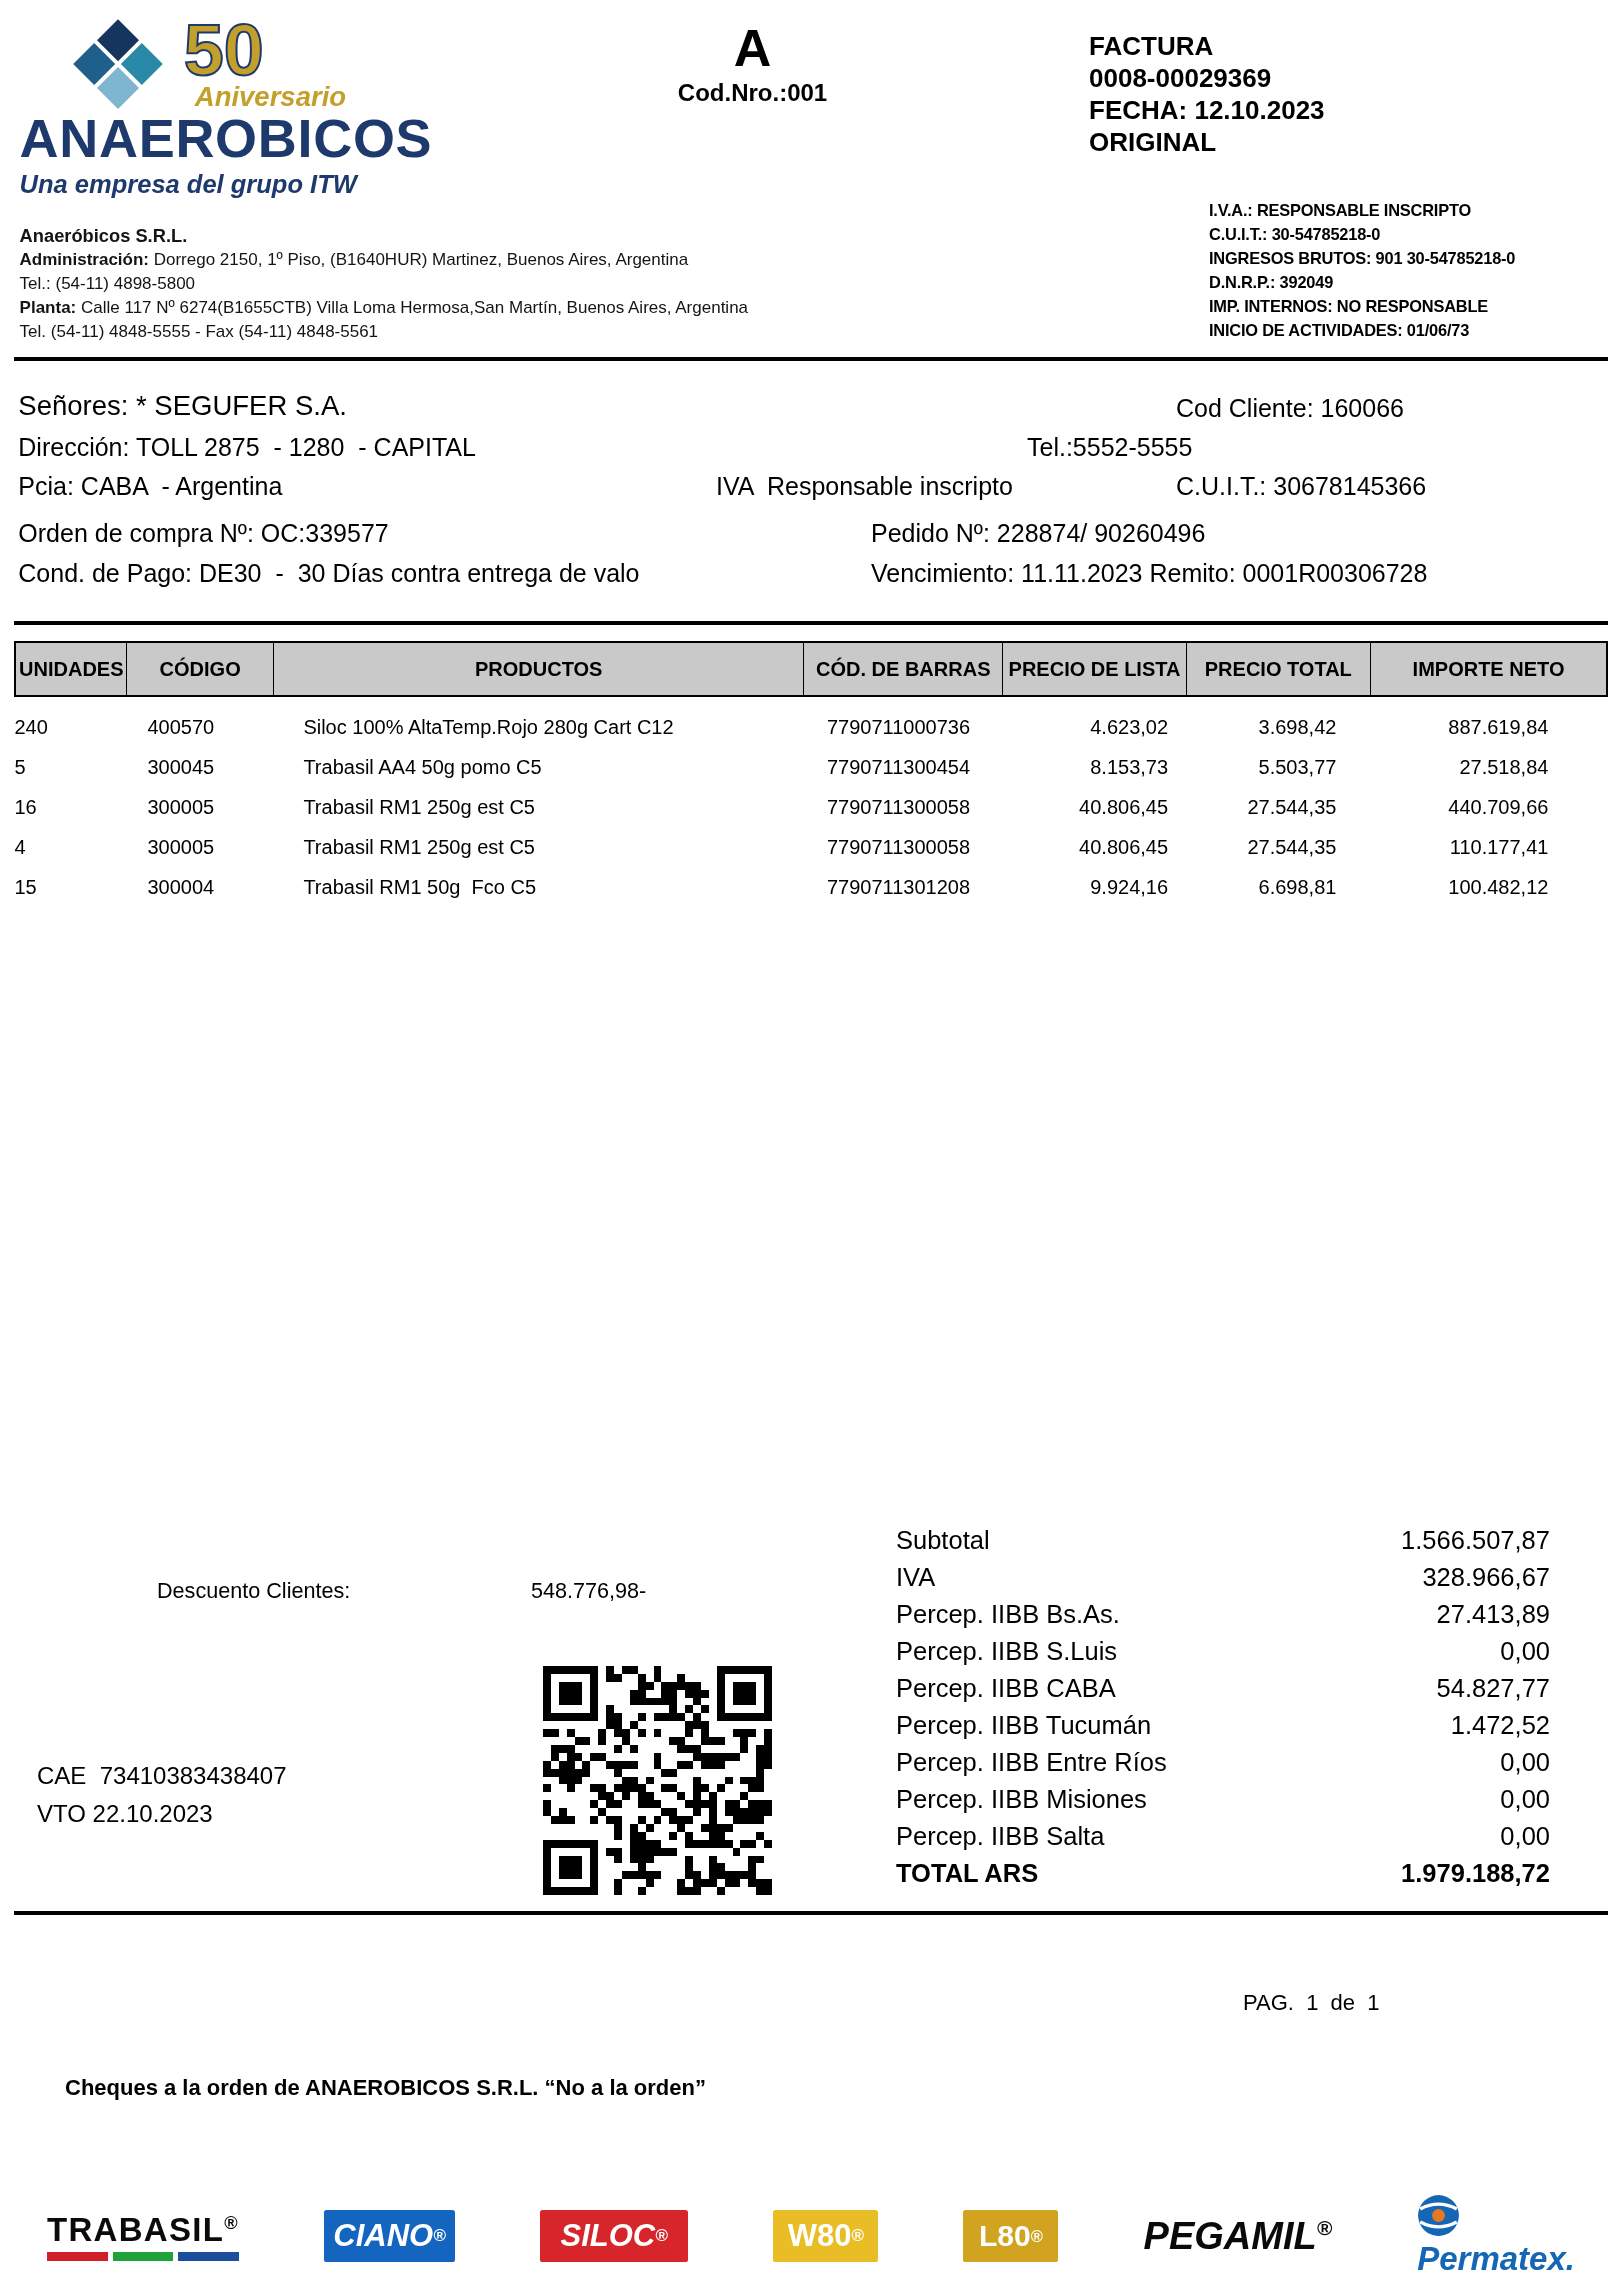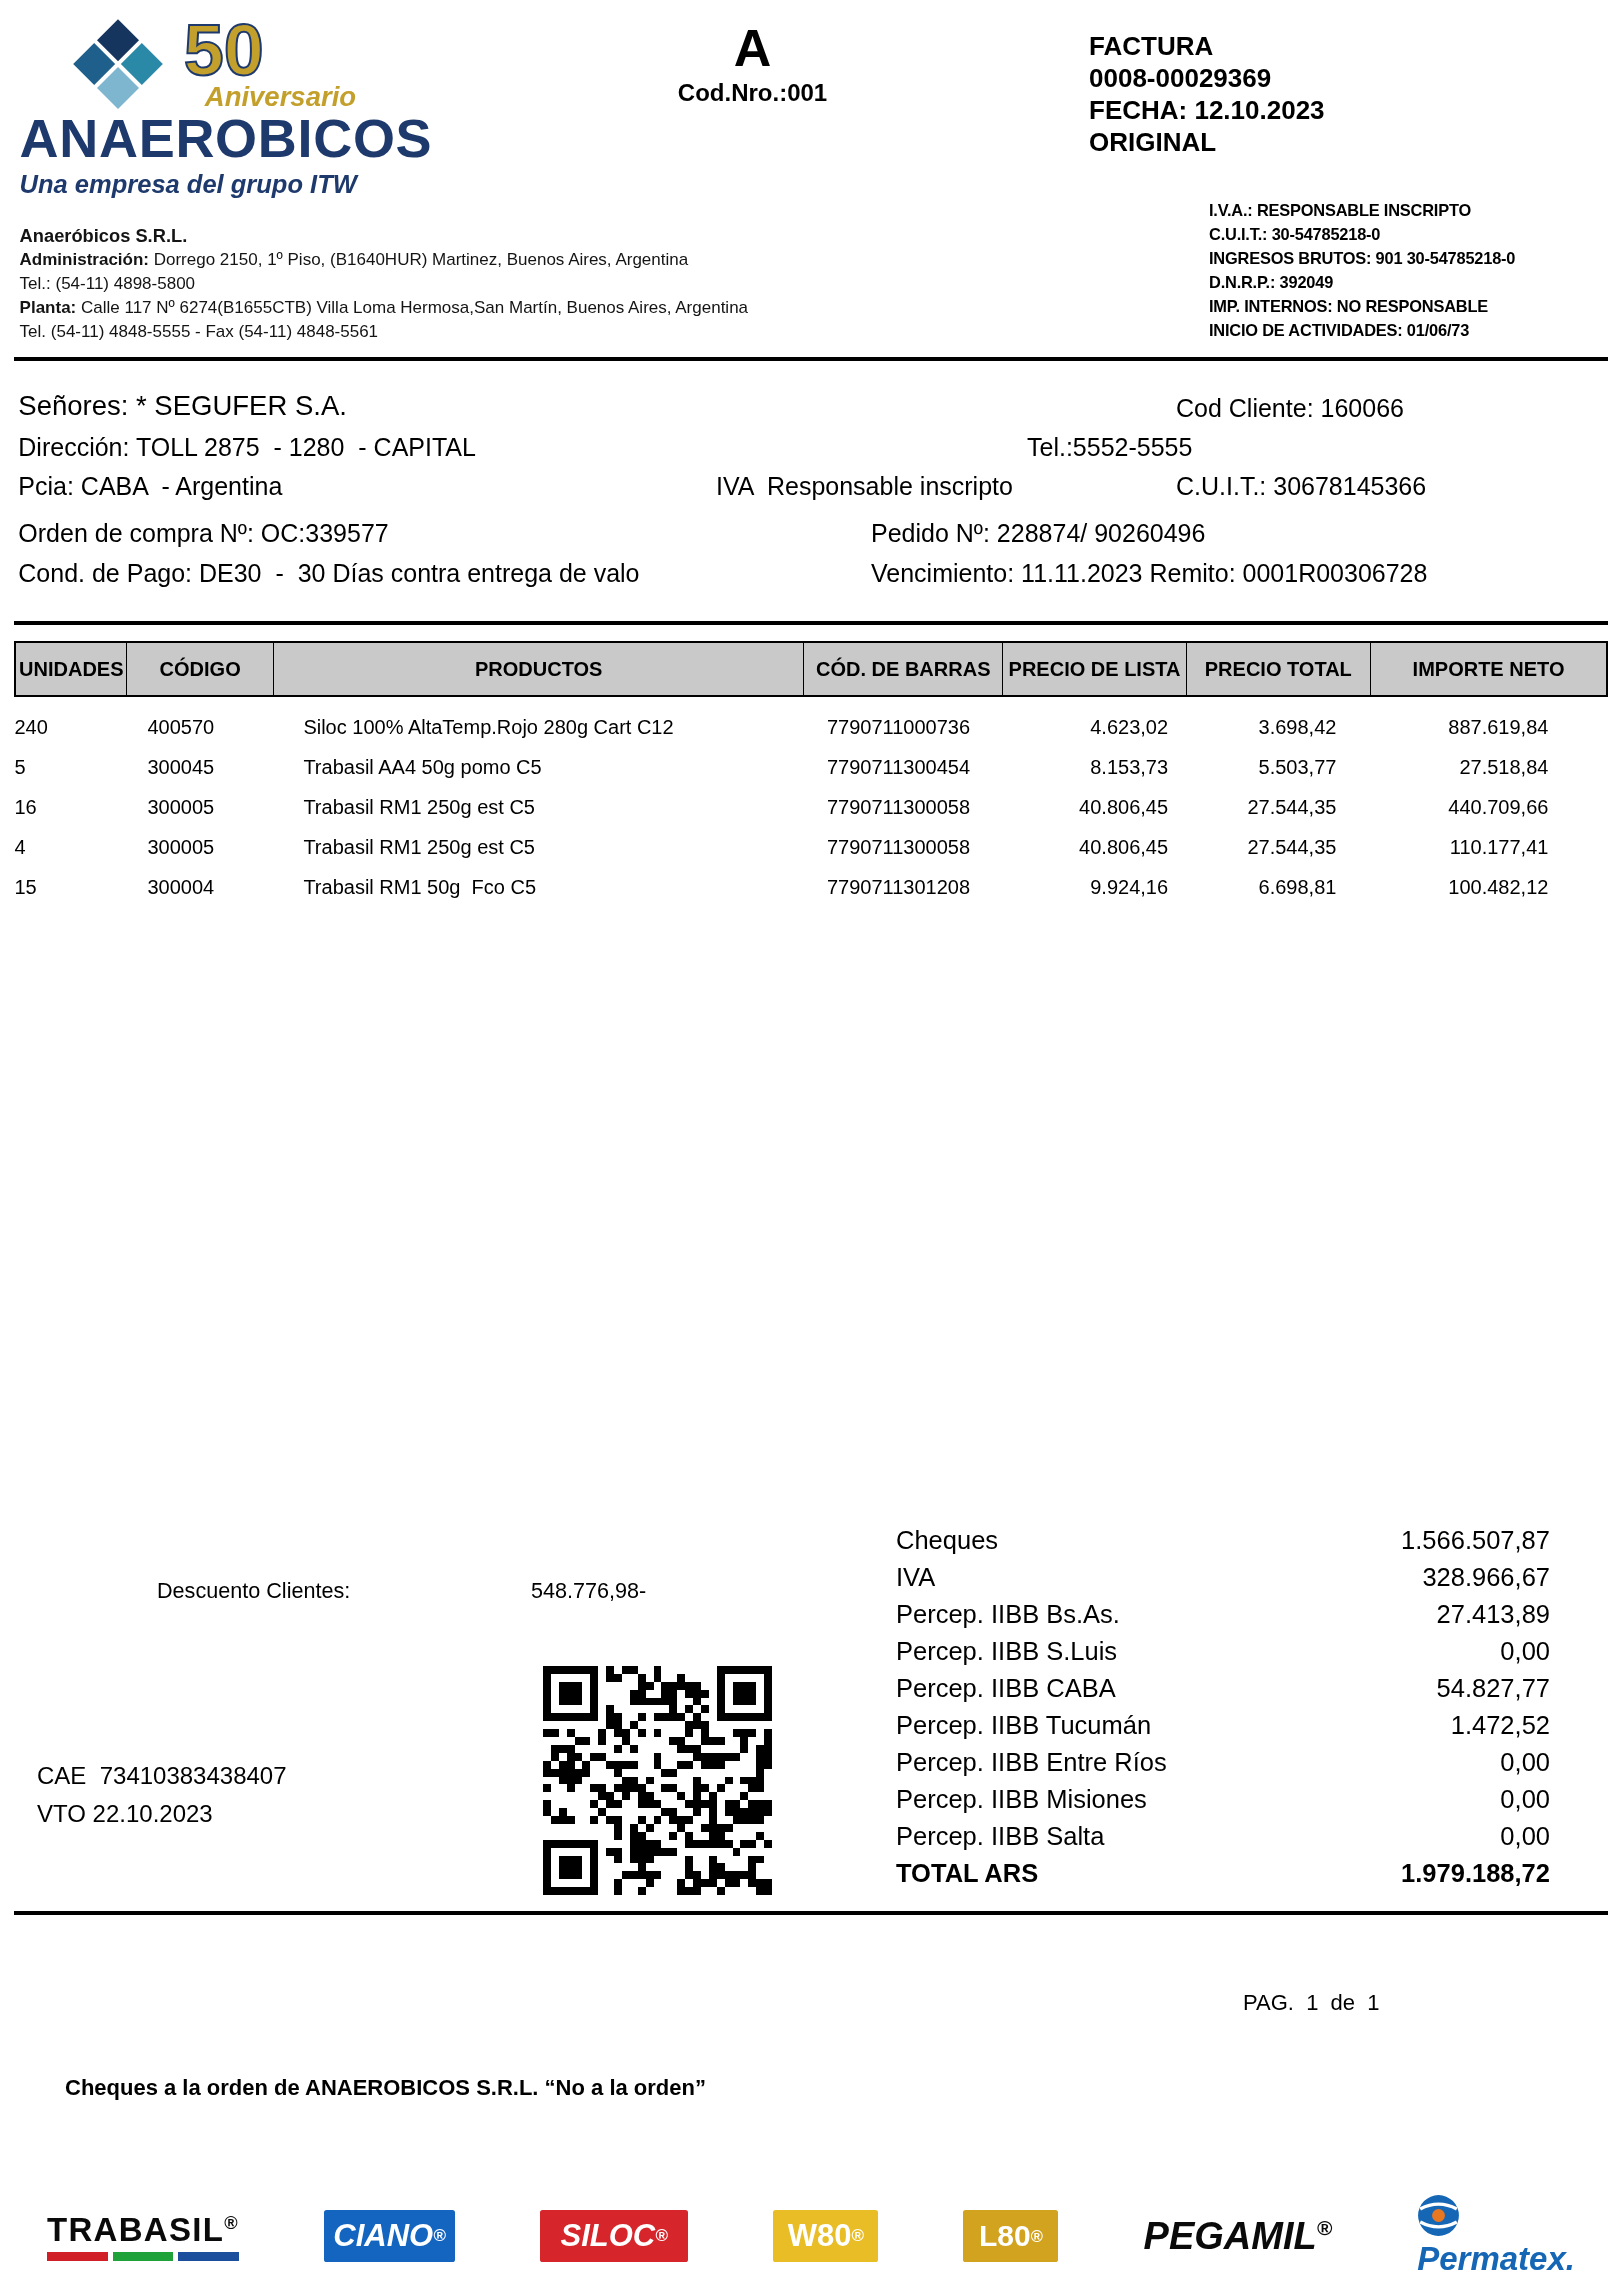--- a/index.html
+++ b/index.html
@@ -12,21 +12,21 @@
   .rule1{top:357px}.rule2{top:621px}.rule3{top:1911px}
 
   
   .logo-block{left:19.6px;top:15.7px}
   .logo-top{display:flex;align-items:flex-start;margin-left:37px;height:102px}
   .diamond{width:122px;height:99px}
   .fifty{margin-left:5.2px}
   .fifty-num{font-size:72px;font-weight:bold;color:var(--gold);
              -webkit-text-stroke:2px var(--navy);line-height:68px}
   .fifty-label{font-size:27.5px;font-weight:bold;font-style:italic;color:var(--gold);
-               margin-top:-2.6px;margin-left:21px}
+               margin-top:-2.6px;margin-left:11px}
   .company-name{font-size:54px;font-weight:bold;color:var(--navy);margin-top:-10.5px;letter-spacing:0.7px}
   .tagline{font-size:25.5px;font-style:italic;font-weight:bold;color:var(--navy);margin-top:1.3px}
   .company-info{margin-top:25px;font-size:17px;line-height:24px;color:#141414}
   .company-info .ci-name{font-size:18.3px;font-weight:bold}
   .company-info b{font-weight:bold}
 
   
   .doc-type{left:661px;top:21px;width:183px;text-align:center}
   .doc-letter{font-size:52px;font-weight:bold;line-height:55px}
   .doc-codnro{font-size:24px;font-weight:bold;margin-top:2.6px}
@@ -219,21 +219,21 @@
           <div class="td c3">7790711301208</div>
           <div class="td c4">9.924,16</div>
           <div class="td c5">6.698,81</div>
           <div class="td c6">100.482,12</div>
         </div>
       </div>
   </div>
 
   <div class="abs totals">
       <div class="total-row">
-        <span>Cheques</span>
+        <span>Subtotal</span>
         <span>1.566.507,87</span>
       </div>
       <div class="total-row">
         <span>IVA</span>
         <span>328.966,67</span>
       </div>
       <div class="total-row">
         <span>Percep. IIBB Bs.As.</span>
         <span>27.413,89</span>
       </div>

